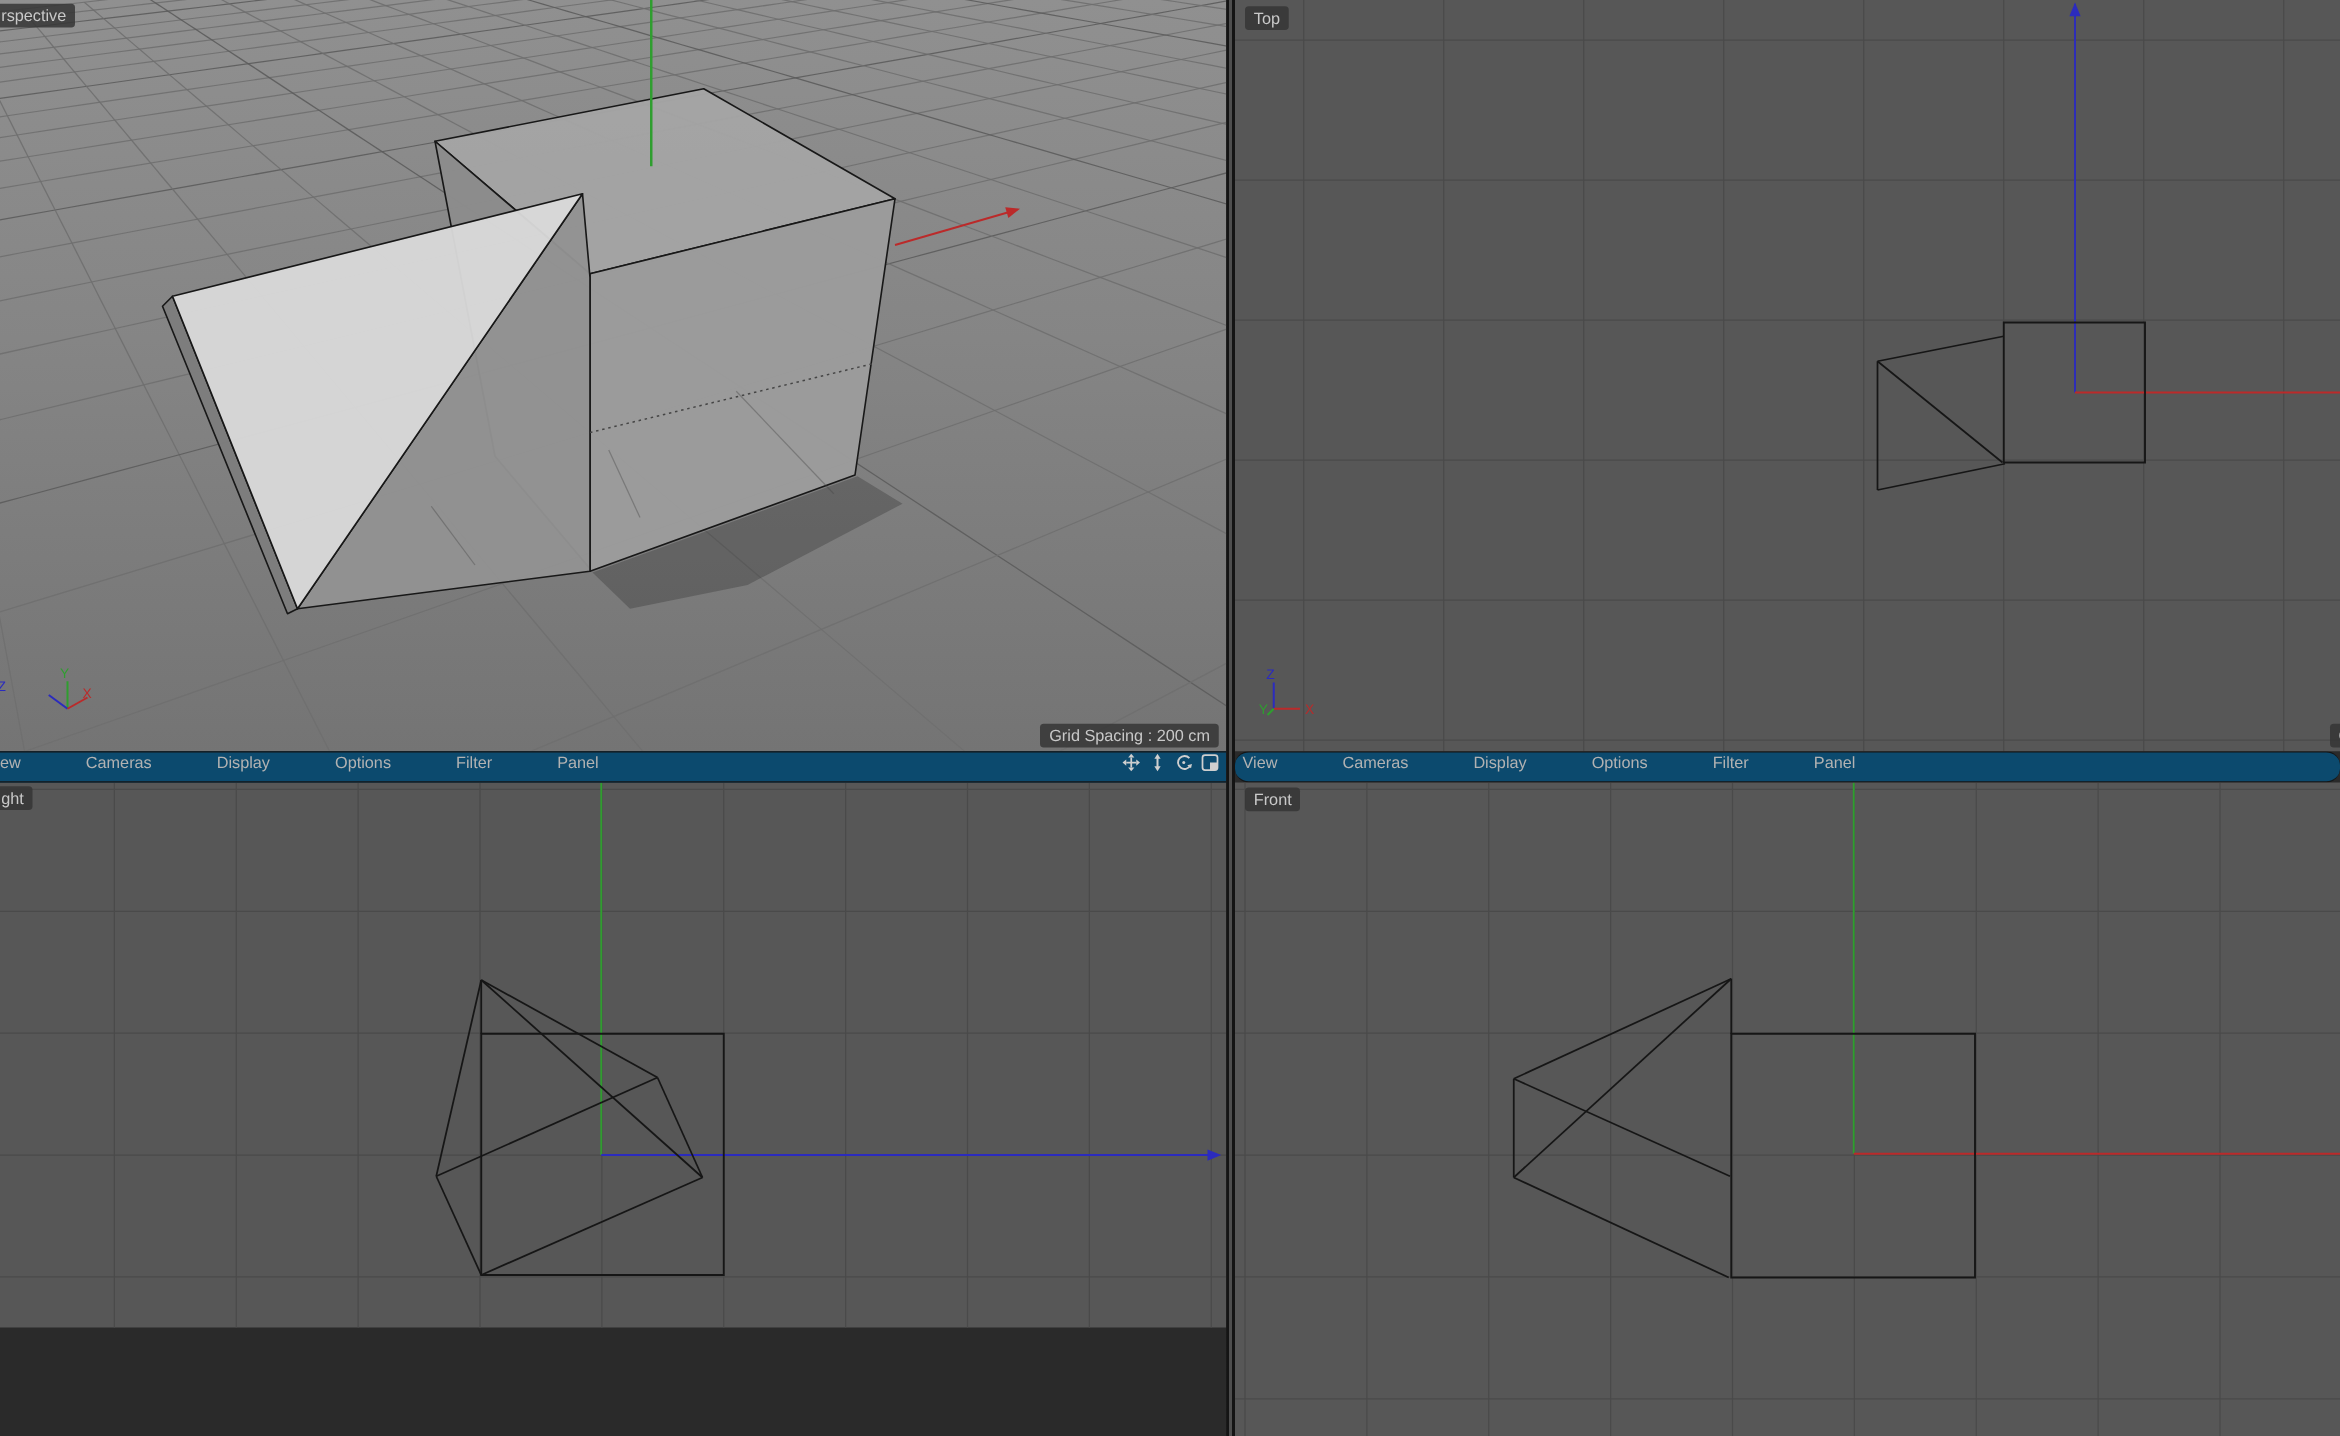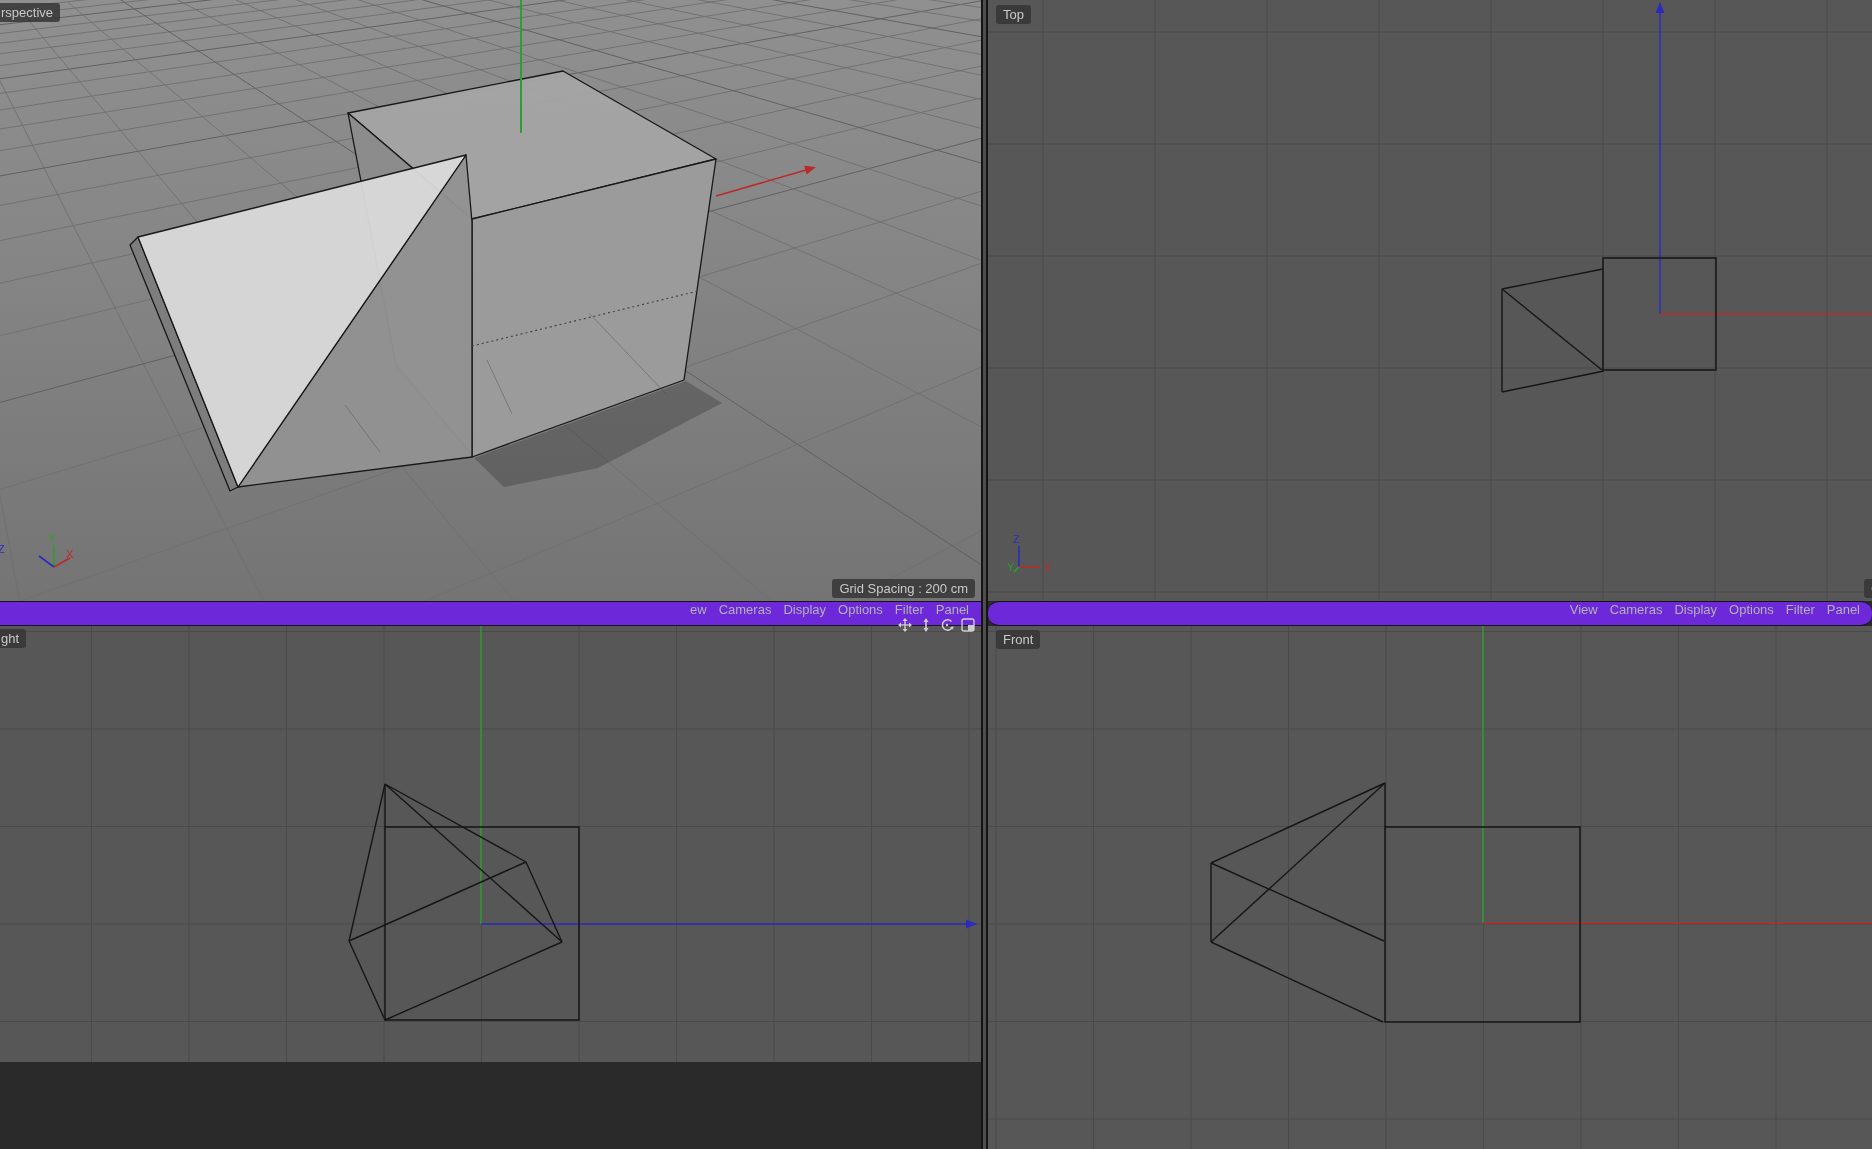--- a/index.html
+++ b/index.html
@@ -7,26 +7,26 @@
          font-family:"Liberation Sans",sans-serif;}
   .vp{position:absolute;overflow:hidden;}
   .vp svg{position:absolute;left:0;top:0;display:block;}
   #vp-perspective{left:0;top:0;width:981px;height:601px;
     background:linear-gradient(180deg,#909090 0%,#858585 45%,#747474 100%);}
   #vp-top{left:988px;top:0;width:884px;height:601px;background:#575757;}
   #vp-right{left:0;top:626px;width:981px;height:436px;background:#575757;}
   #vp-front{left:988px;top:626px;width:884px;height:523px;background:#575757;}
   .vdivider{position:absolute;left:981px;top:0;width:7px;height:1149px;z-index:6;
     background:linear-gradient(90deg,#141414 0 2px,#4e4e4e 2px 5px,#141414 5px 7px);}
-  .menubar{position:absolute;top:601px;height:25px;background:#6d28d9;z-index:5;
+  .menubar{position:absolute;top:601px;height:25px;background:#0c4a6e;z-index:5;
     border-top:1px solid #141414;border-bottom:1px solid #161616;box-sizing:border-box;
-    display:flex;align-items:flex-end;flex-direction:column;}
+    display:flex;align-items:flex-start;}
   #menubar-left{left:0;width:981px;}
   #menubar-right{left:988px;width:884px;padding-left:6px;border-radius:11px;}
-  .menu-item{font-size:13px;color:#b2b2b2;margin-right:12px;white-space:nowrap;cursor:default;}
+  .menu-item{font-size:13px;color:#b2b2b2;margin-right:12px;white-space:nowrap;cursor:default;margin-left:40px;}
   .menu-item:first-child{margin-left:0;}
   .icon-strip{margin-left:auto;display:flex;align-items:center;gap:5px;padding-right:5px;}
   .icon-strip span{display:inline-flex;width:16px;height:16px;}
   .vp-label{position:absolute;z-index:4;font-size:13px;line-height:15px;color:#c9c9c9;
     background:rgba(52,52,52,.84);padding:2px 7px;border-radius:3px;white-space:nowrap;}
   .vp-label.cutleft{border-top-left-radius:0;border-bottom-left-radius:0;}
 </style>
 </head>
 <body>
 

